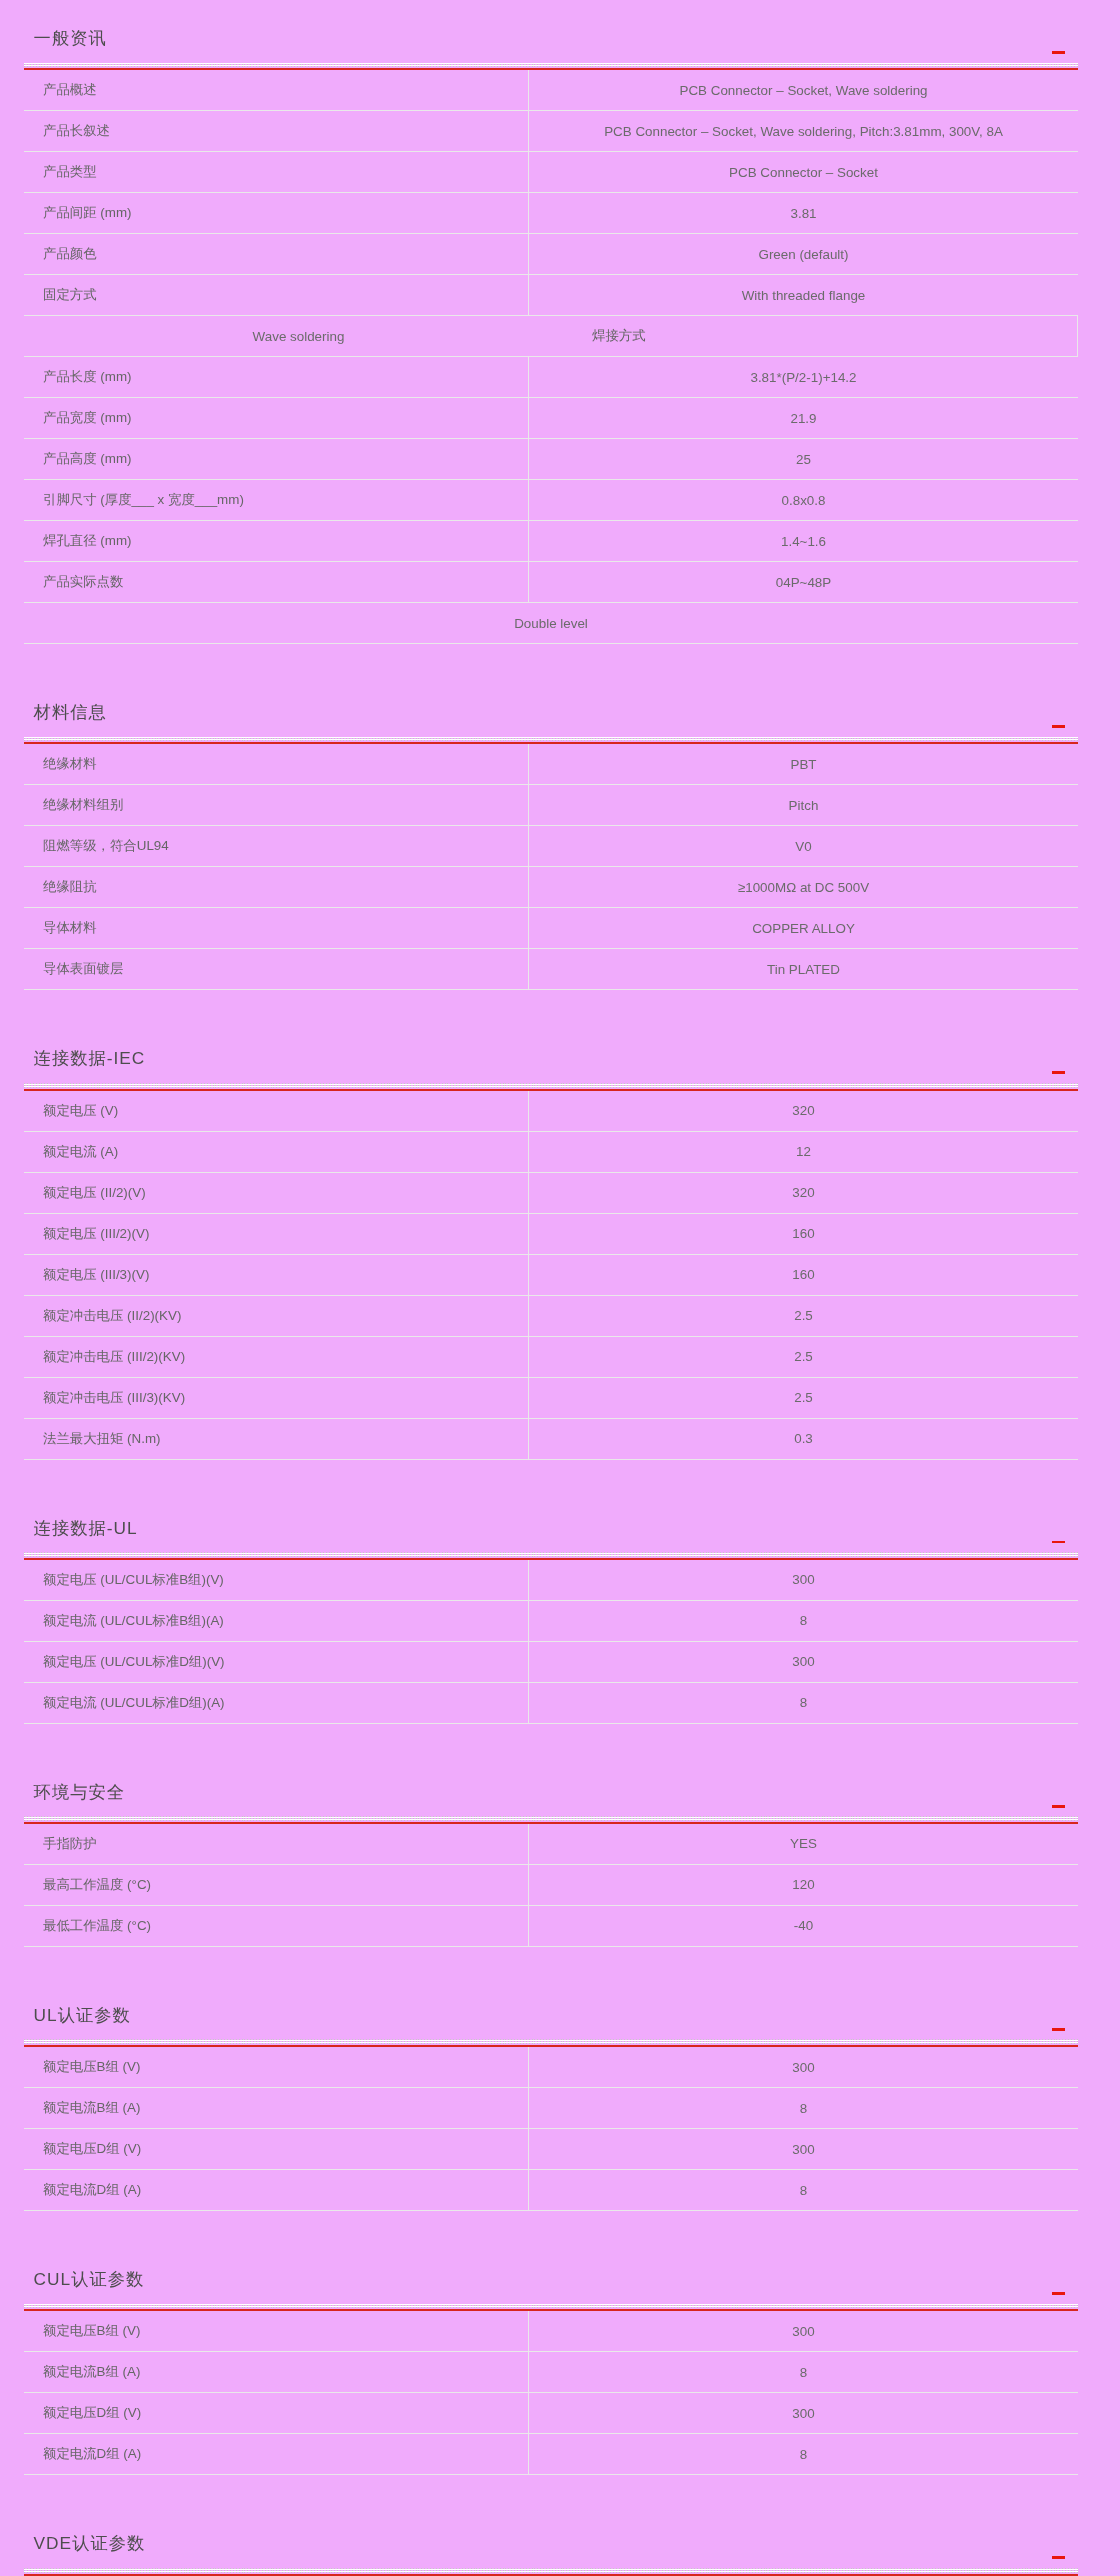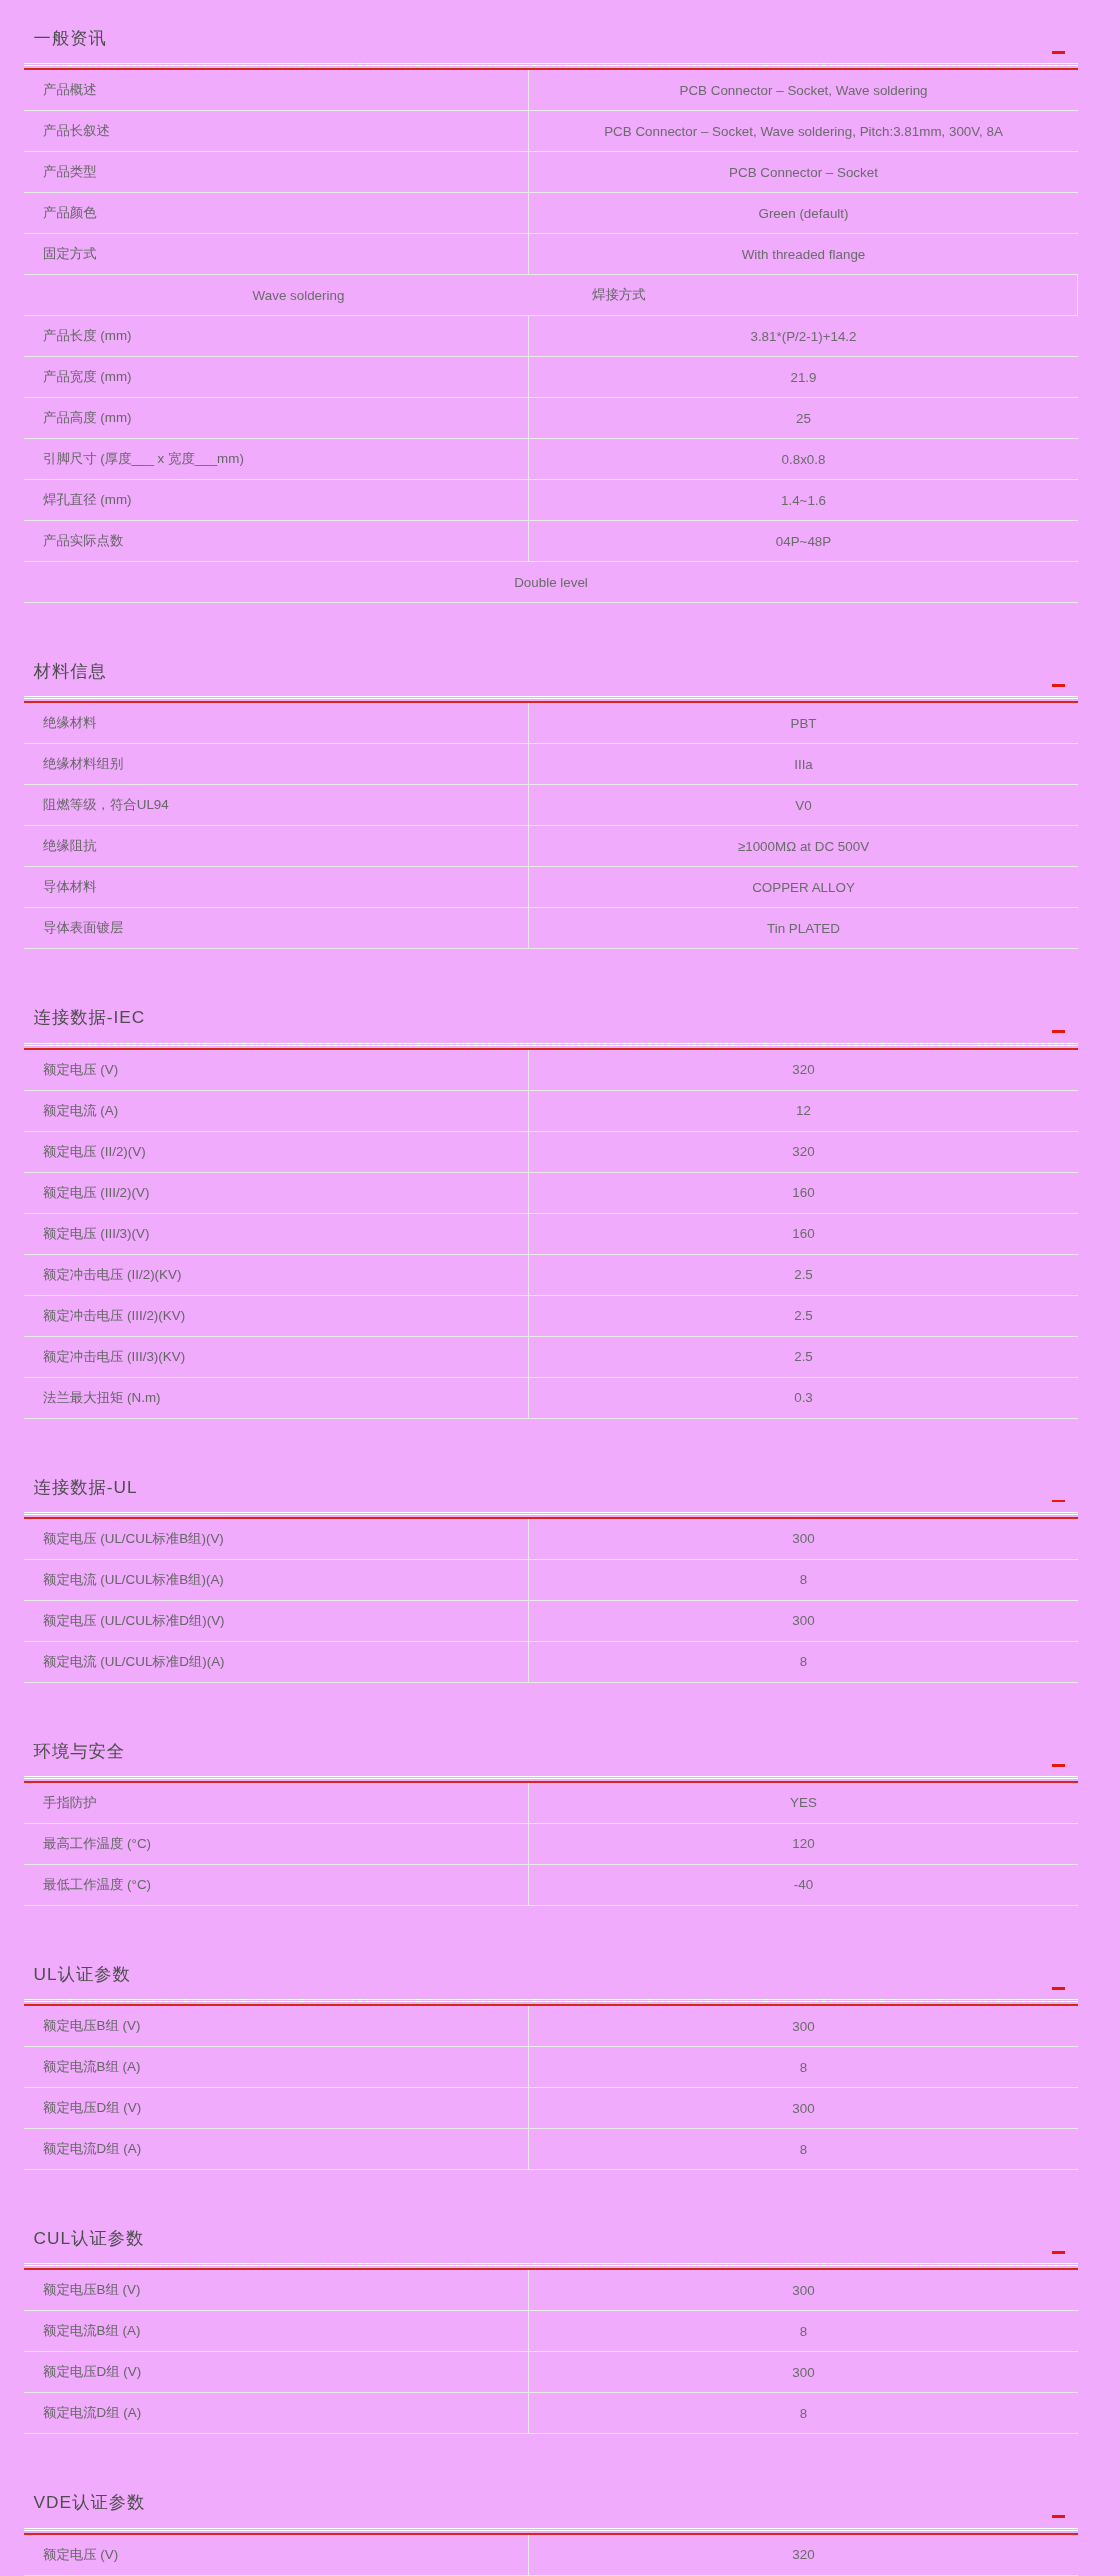--- a/index.html
+++ b/index.html
@@ -44,20 +44,24 @@
           </div>
           <div class="row">
             <div class="cell label">产品长叙述</div>
             <div class="cell value">PCB Connector – Socket, Wave soldering, Pitch:3.81mm, 300V, 8A</div>
           </div>
           <div class="row">
             <div class="cell label">产品类型</div>
             <div class="cell value">PCB Connector – Socket</div>
           </div>
           <div class="row">
+            <div class="cell label">产品间距 (mm)</div>
+            <div class="cell value">3.81</div>
+          </div>
+          <div class="row">
             <div class="cell label">产品颜色</div>
             <div class="cell value">Green (default)</div>
           </div>
           <div class="row">
             <div class="cell label">固定方式</div>
             <div class="cell value">With threaded flange</div>
           </div>
           <div class="row">
             <div class="cell value">Wave soldering</div>
             <div class="cell label">焊接方式</div>
@@ -101,21 +105,21 @@
     </div>
     <div class="rule-dots"></div>
     <div class="rule-red"></div>
     <div class="spec-table">
           <div class="row">
             <div class="cell label">绝缘材料</div>
             <div class="cell value">PBT</div>
           </div>
           <div class="row">
             <div class="cell label">绝缘材料组别</div>
-            <div class="cell value">IIIa</div>
+            <div class="cell value">Pitch</div>
           </div>
           <div class="row">
             <div class="cell label">阻燃等级，符合UL94</div>
             <div class="cell value">V0</div>
           </div>
           <div class="row">
             <div class="cell label">绝缘阻抗</div>
             <div class="cell value">≥1000MΩ at DC 500V</div>
           </div>
           <div class="row">

